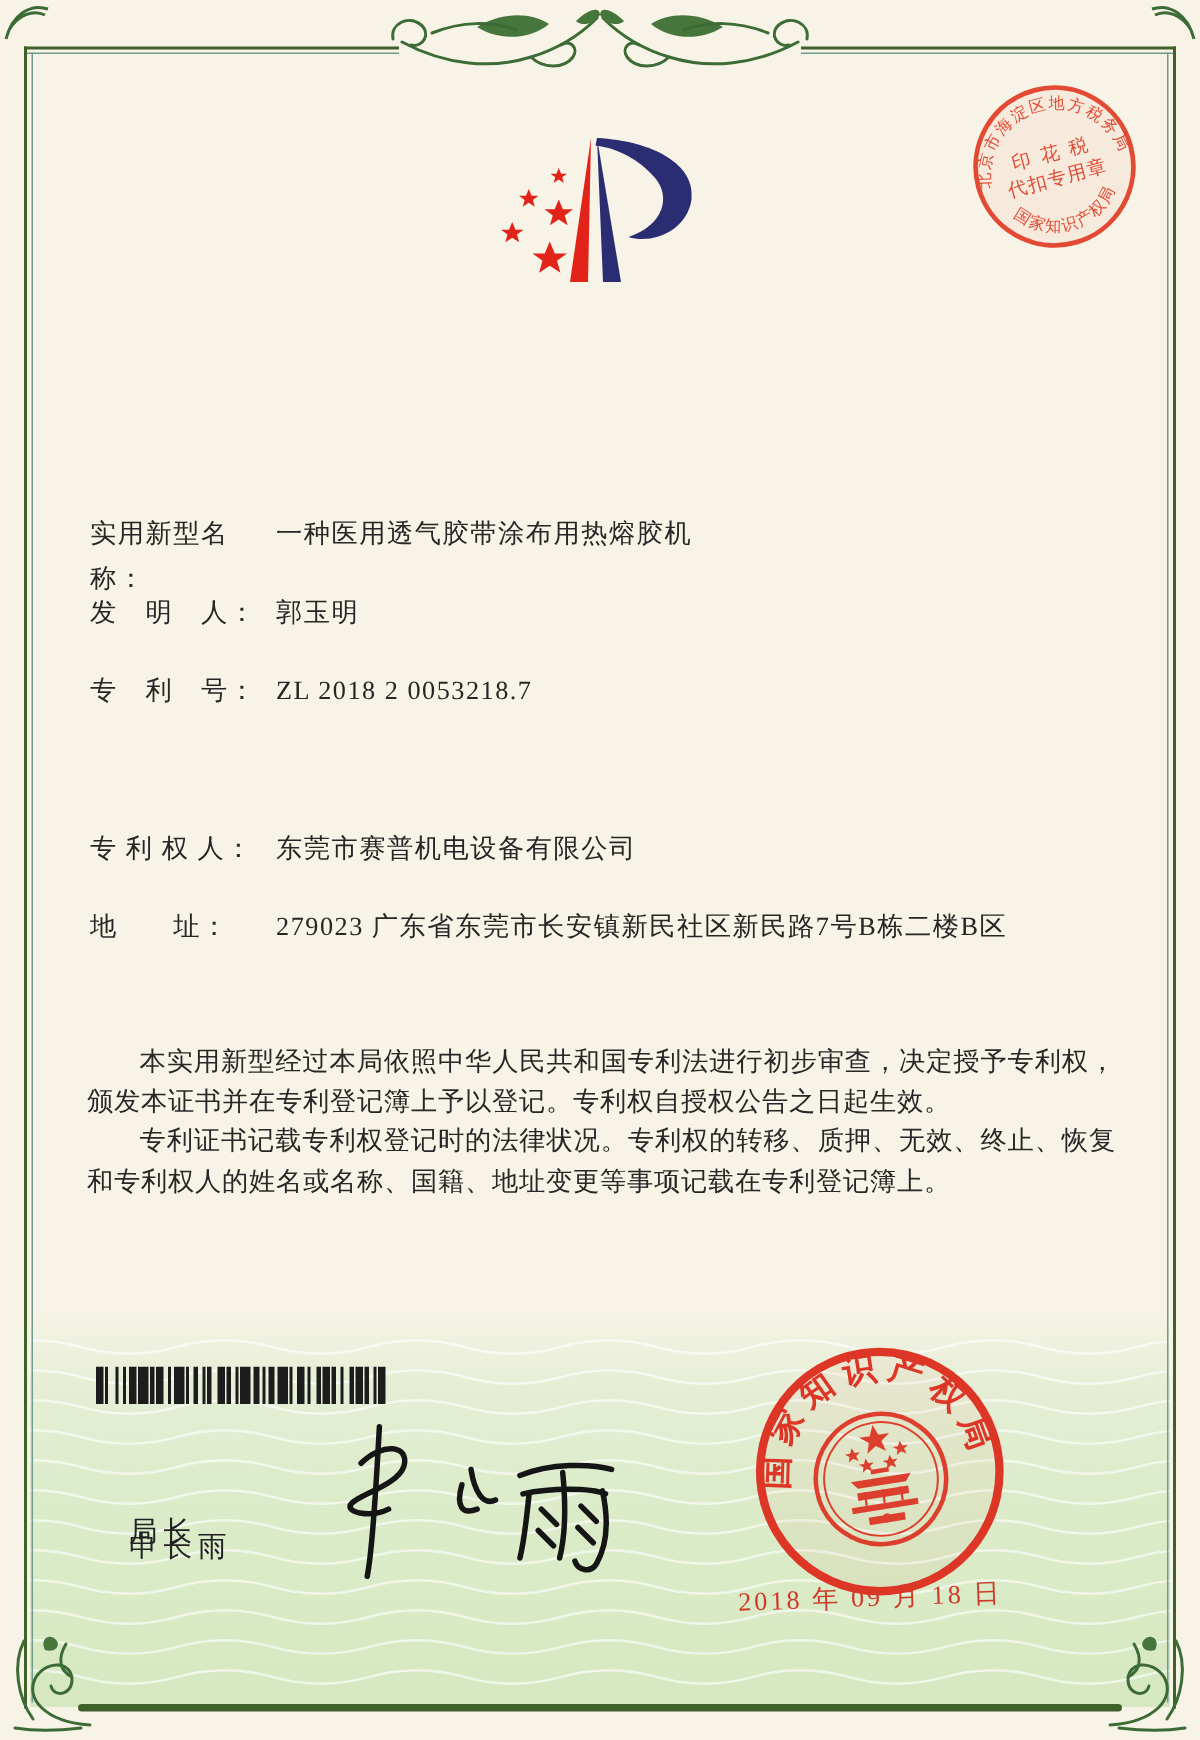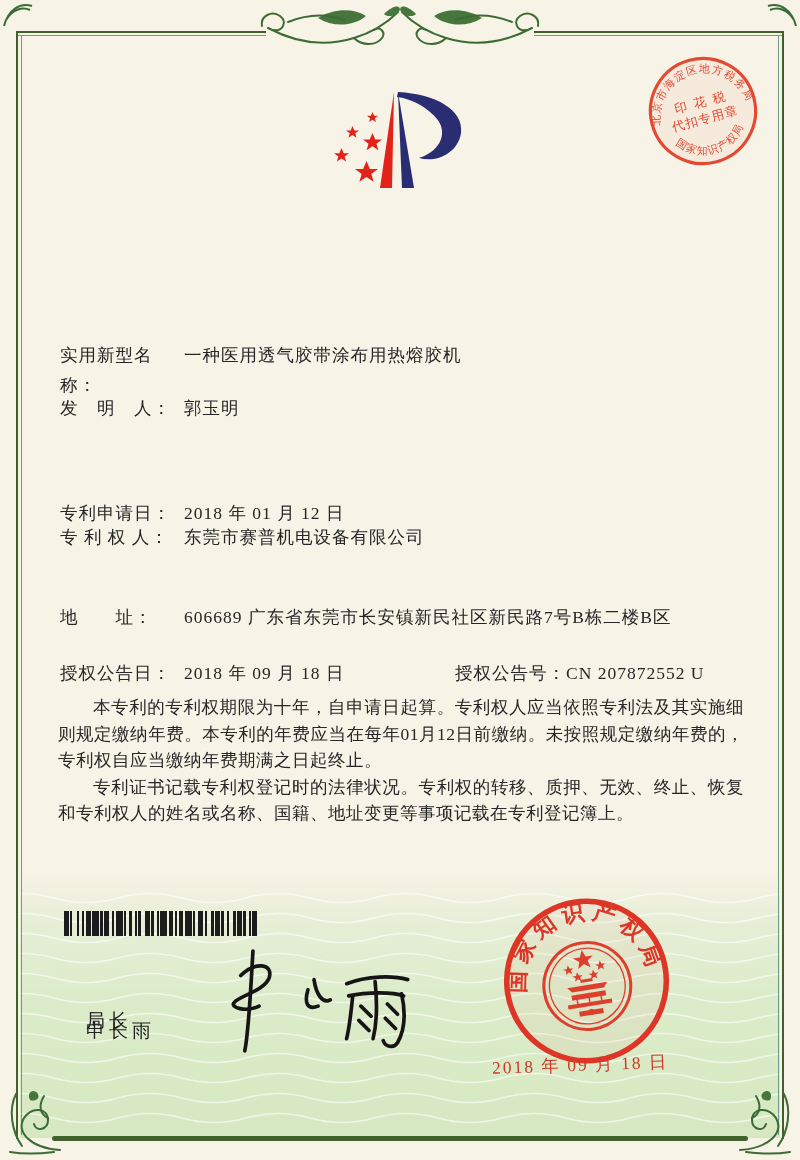--- a/index.html
+++ b/index.html
@@ -140,36 +140,32 @@
     </g>
   </svg>
 
 
   <div class="frow" style="top:340px;">
     <span class="flabel">实用新型名称：</span><span class="fval">一种医用透气胶带涂布用热熔胶机</span>
   </div>
   <div class="frow" style="top:393px;">
     <span class="flabel">发　明　人：</span><span class="fval">郭玉明</span>
   </div>
-  <div class="frow" style="top:498px;">
-    <span class="flabel">专利申请日：</span><span class="fval">2018 年 01 月 12 日</span>
-  </div>
-  <div class="frow" style="top:522px;">
+  <div class="frow" style="top:445px;">
+    <span class="flabel">专　利　号：</span><span class="fval">ZL 2018 2 0053218.7</span>
+  </div>
+  <div class="frow" style="top:550px;">
     <span class="flabel">专 利 权 人：</span><span class="fval">东莞市赛普机电设备有限公司</span>
   </div>
   <div class="frow" style="top:602px;">
-    <span class="flabel">地　　址：</span><span class="fval" style="width:546px;">606689 广东省东莞市长安镇新民社区新民路7号B栋二楼B区</span>
-  </div>
-  <div class="frow" style="top:658px;">
-    <span class="flabel">授权公告日：</span><span class="fval">2018 年 09 月 18 日</span>
-    <span style="position:absolute;left:395px;top:0;"><span>授权公告号：</span><span>CN 207872552 U</span></span>
+    <span class="flabel">地　　址：</span><span class="fval" style="width:546px;">279023 广东省东莞市长安镇新民社区新民路7号B栋二楼B区</span>
   </div>
 
   <div id="body" class="abs">
-    <p>本专利的专利权期限为十年，自申请日起算。专利权人应当依照专利法及其实施细则规定缴纳年费。本专利的年费应当在每年01月12日前缴纳。未按照规定缴纳年费的，专利权自应当缴纳年费期满之日起终止。</p>
+    <p>本实用新型经过本局依照中华人民共和国专利法进行初步审查，决定授予专利权，颁发本证书并在专利登记簿上予以登记。专利权自授权公告之日起生效。</p>
     <p>专利证书记载专利权登记时的法律状况。专利权的转移、质押、无效、终止、恢复和专利权人的姓名或名称、国籍、地址变更等事项记载在专利登记簿上。</p>
   </div>
 
   <div id="barcode" class="abs">
       <span style="flex:none;height:100%;width:4.6px;background:#1c1c1c"></span>
       <span style="flex:none;height:100%;width:1.5px;background:transparent"></span>
       <span style="flex:none;height:100%;width:2.3px;background:#1c1c1c"></span>
       <span style="flex:none;height:100%;width:4.5px;background:transparent"></span>
       <span style="flex:none;height:100%;width:2.3px;background:#1c1c1c"></span>
       <span style="flex:none;height:100%;width:3px;background:transparent"></span>

